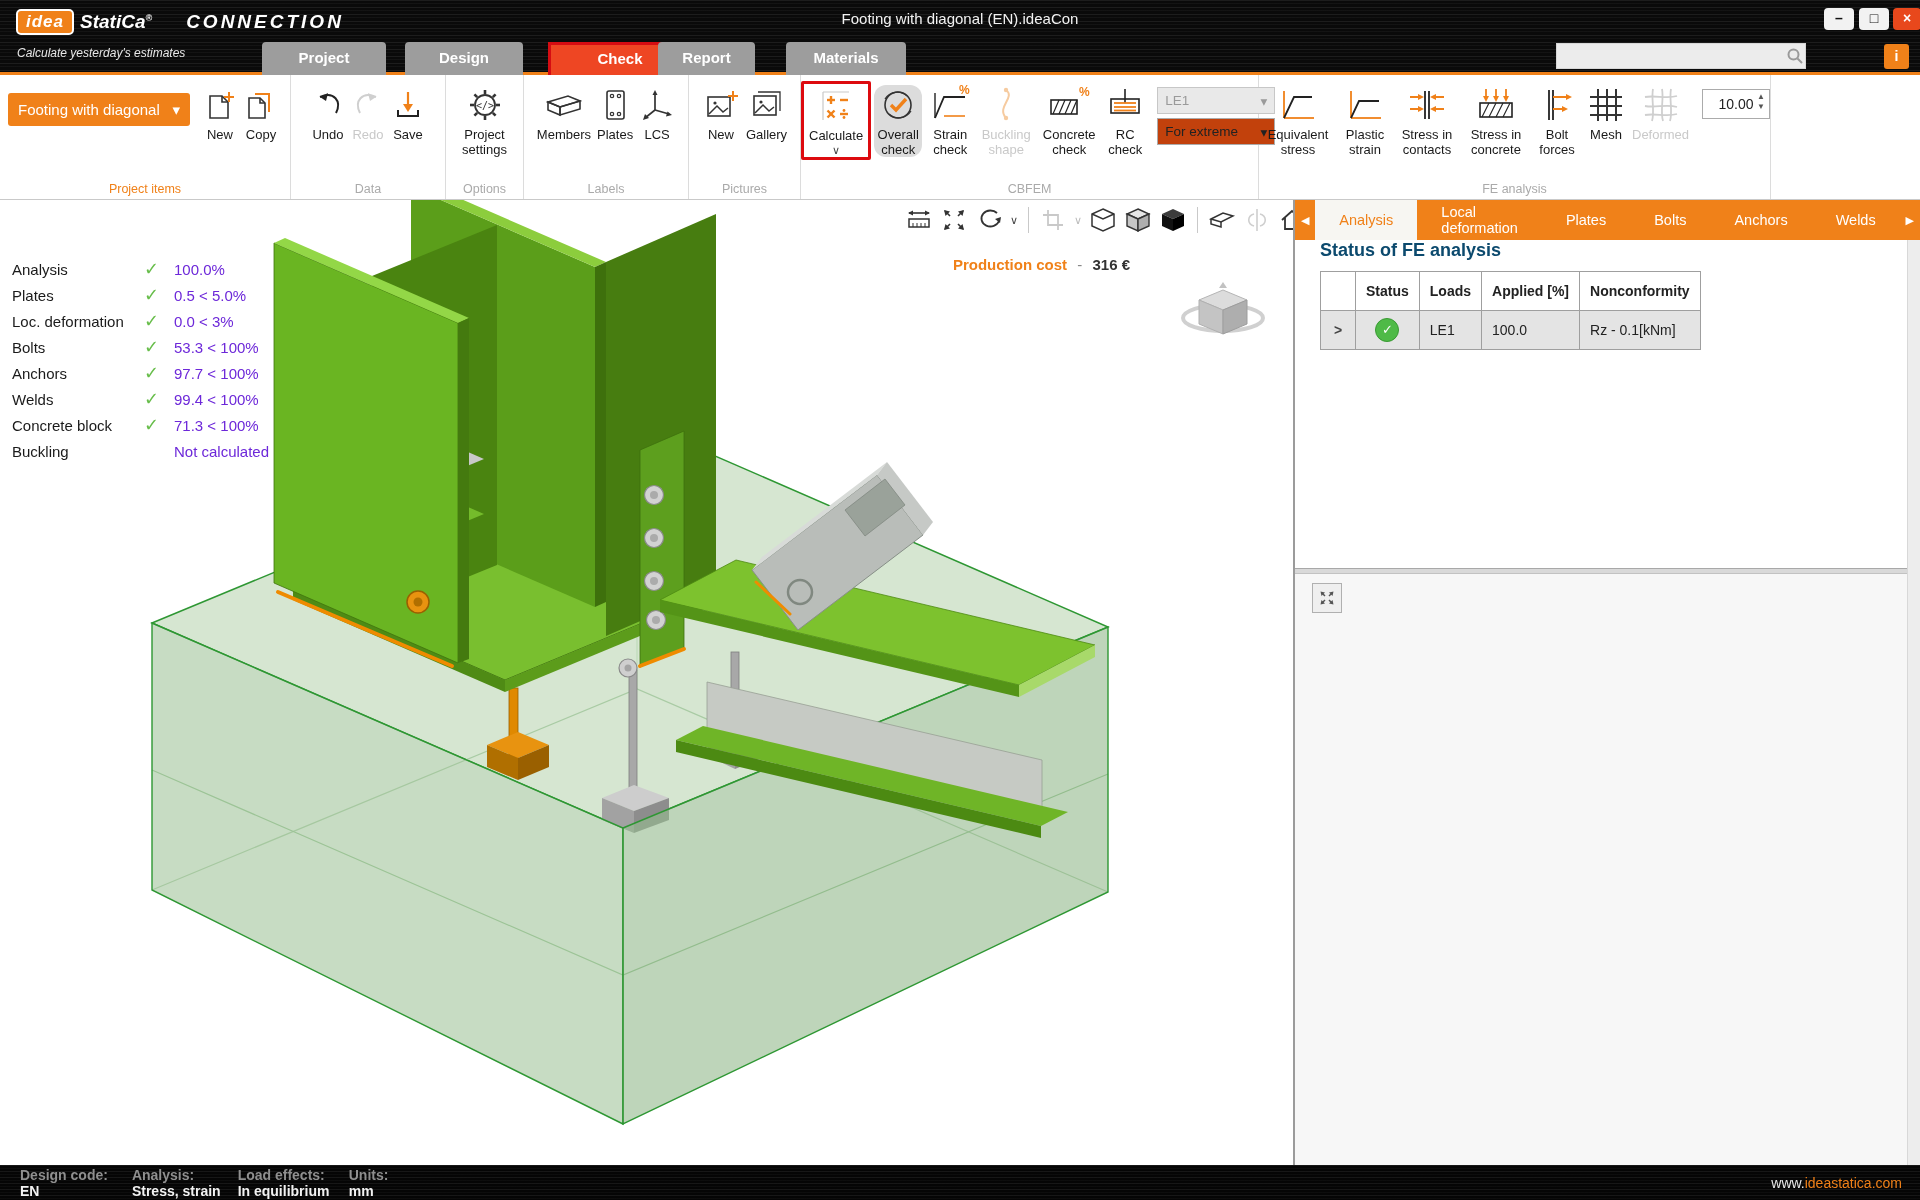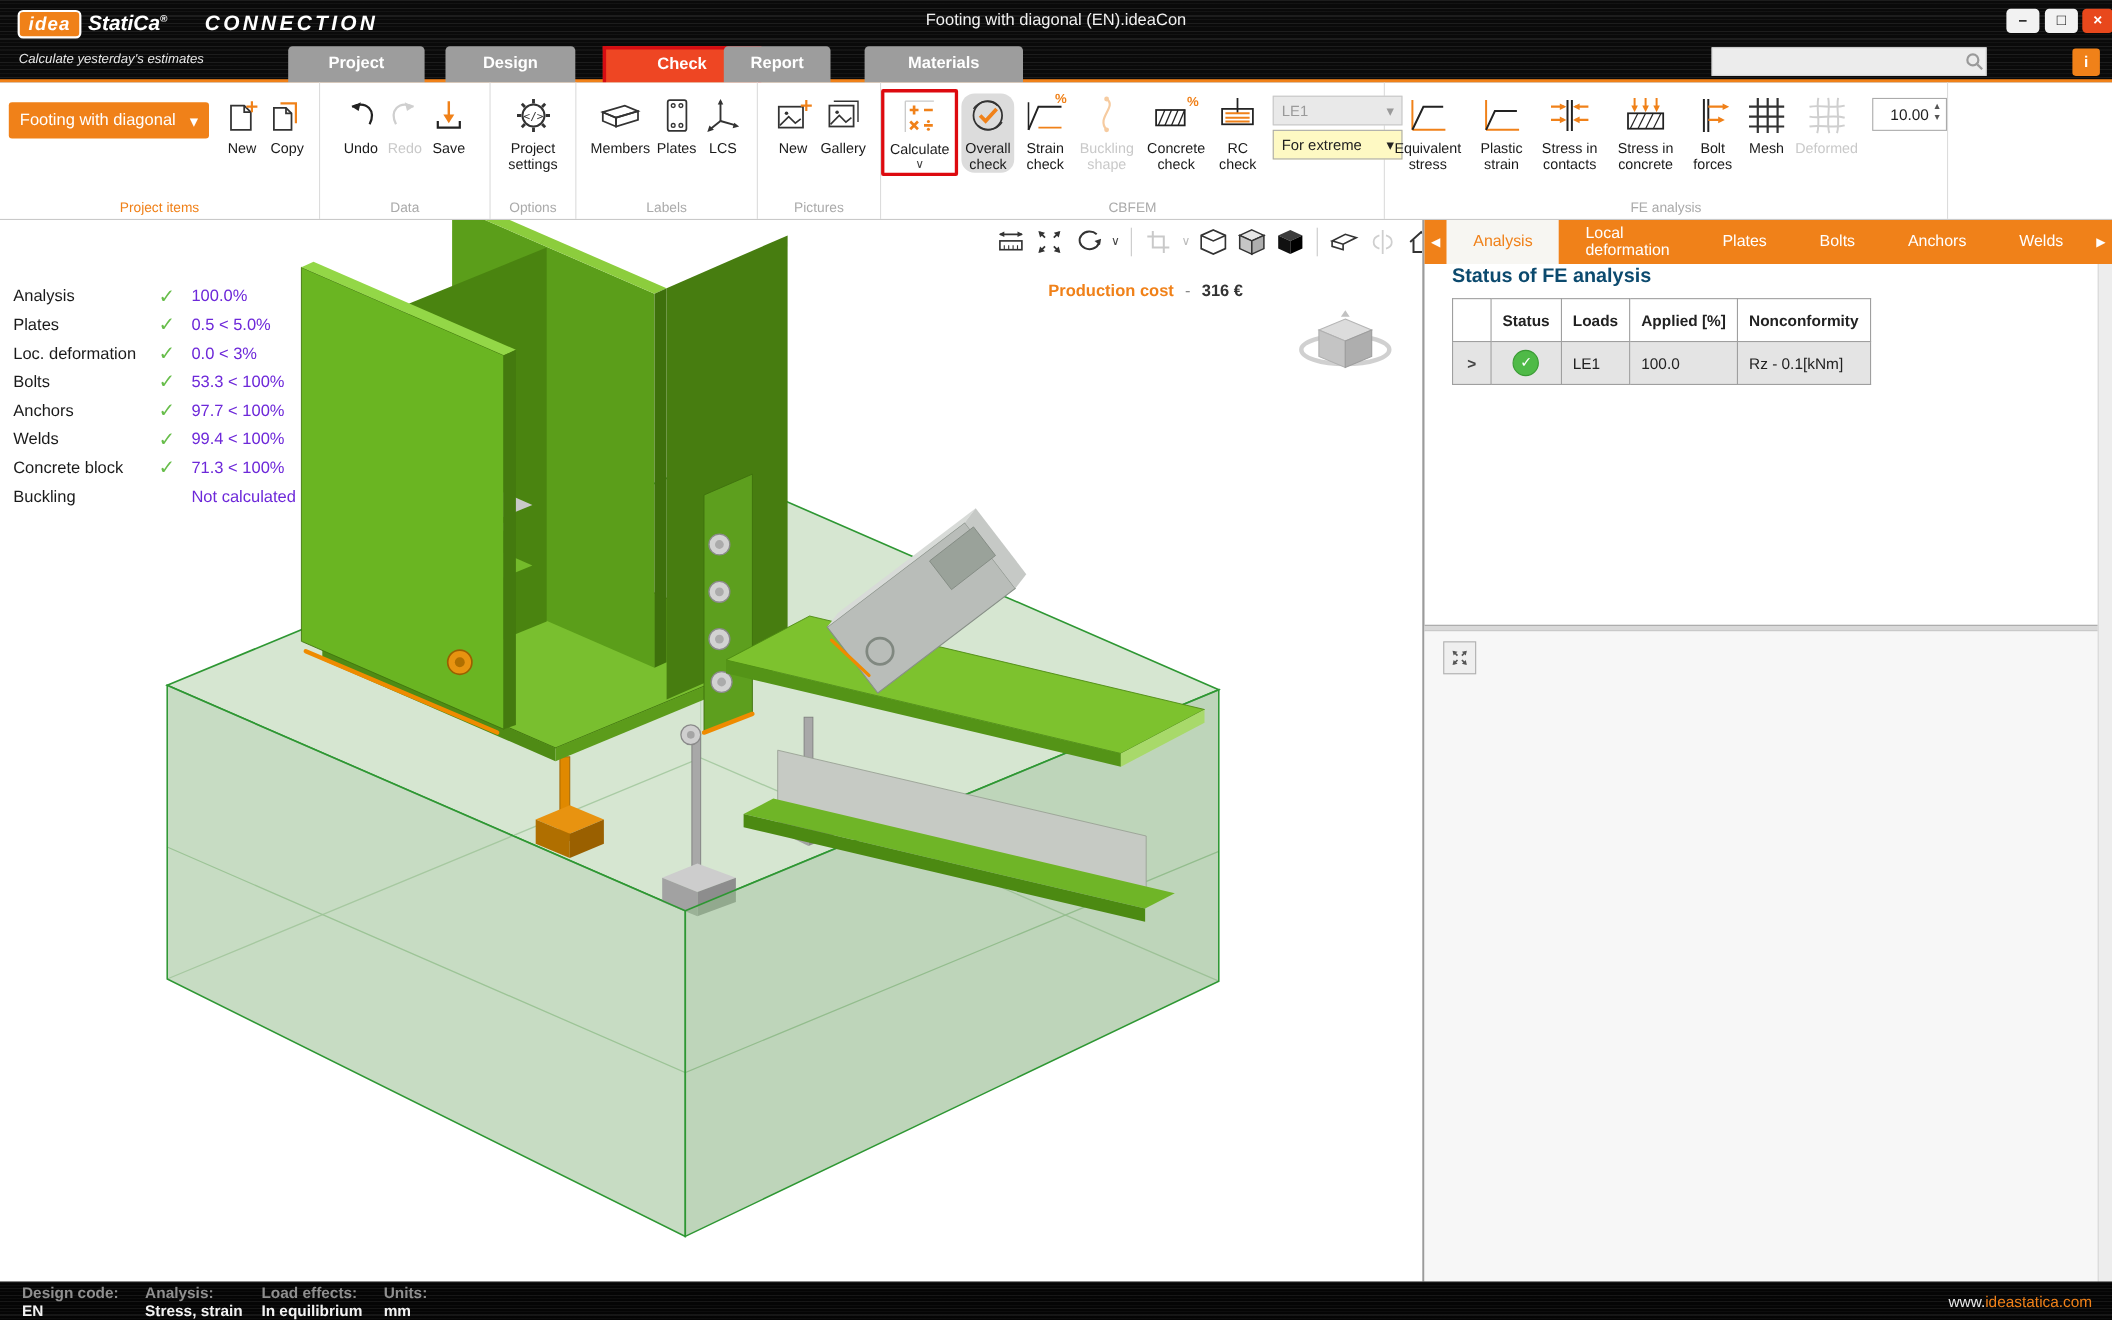--- a/index.html
+++ b/index.html
@@ -41,21 +41,21 @@
   .rbtn{display:flex;flex-direction:column;align-items:center;margin:0 3px;cursor:default;}
   .rbtn .ric{height:40px;display:flex;align-items:center;}
   .rlab{font-size:13px;line-height:1.12;color:#1a1a1a;text-align:center;margin-top:3px;}
   .rbtn.disabled .rlab{color:#c9c9c9;}
   .rbtn.selected{background:#dcdcdc;border-radius:12px;}
   .proj-selector{background:#f08119;color:#fff;font-size:15px;height:33px;width:182px;margin:8px 10px 0 8px;
     border-radius:3px;display:flex;align-items:center;padding:0 10px;box-sizing:border-box;justify-content:space-between;}
   .annotate{border:3px solid #dd0a0f;border-radius:2px;padding:1px 2px;margin-top:-4px;padding-top:2px;}
   .drop-col{display:flex;flex-direction:column;margin-left:8px;margin-top:2px;}
   .dropbox{width:118px;height:27px;border:1px solid #ababab;box-sizing:border-box;font-size:13.5px;
-    display:flex;align-items:center;justify-content:space-between;padding:0 7px;background:#fef9c3;margin-bottom:4px;color:#222;}
+    display:flex;align-items:center;justify-content:space-between;padding:0 7px;background:#c2410c;margin-bottom:4px;color:#222;}
   .dropbox.disabled{background:#e9e9e9;color:#9a9a9a;border-color:#c7c7c7;}
   .spinbox{width:100px;height:30px;border:1px solid #ababab;box-sizing:border-box;font-size:14px;color:#222;
     display:flex;align-items:center;justify-content:center;background:#fff;margin-left:10px;margin-top:4px;position:relative;}
   .spin-arrows{position:absolute;right:4px;top:2px;font-size:8px;color:#555;line-height:1.3;text-align:center;}
   .chev{font-size:11px;color:#444;line-height:1;margin-top:1px;}
   
   .viewport{position:absolute;top:200px;left:0;width:1293px;height:965px;background:#fff;overflow:hidden;}
   .vp-toolbar{position:absolute;left:905px;top:6px;display:flex;align-items:center;gap:7px;}
   .vt-btn{width:28px;height:28px;display:flex;align-items:center;justify-content:center;}
   .vt-sep{width:1px;height:26px;background:#c9c9c9;margin:0 3px;}
@@ -114,21 +114,21 @@
     <span class="logo-statica"><span>StatiCa</span><span class="logo-reg">®</span></span>
     <span class="logo-product">CONNECTION</span>
   </div>
   <div class="tagline">Calculate yesterday's estimates</div>
   <div class="win-title">Footing with diagonal (EN).ideaCon</div>
 
   <div class="nav-tab" style="left:262px;width:124px;">Project</div>
   <div class="nav-tab" style="left:405px;width:118px;">Design</div>
   <div class="nav-tab active" style="left:528px;width:144px;margin-left:20px;">Check</div>
   <div class="nav-tab" style="left:658px;width:97px;">Report</div>
-  <div class="nav-tab" style="left:786px;width:144px;">Materials</div>
+  <div class="nav-tab" style="left:786px;width:120px;">Materials</div>
 
   <div class="win-btn light" style="left:1824px;">–</div>
   <div class="win-btn light" style="left:1859px;">□</div>
   <div class="win-btn close" style="left:1893px;">×</div>
 
   <div class="search-box">
     <input type="text" placeholder="" style="">
     <svg width="20" height="20" viewBox="0 0 20 20">
       <circle cx="8.5" cy="8.5" r="5" fill="none" stroke="#9a9a9a" stroke-width="2"></circle>
       <line x1="12.5" y1="12.5" x2="17" y2="17" stroke="#9a9a9a" stroke-width="2"></line>

